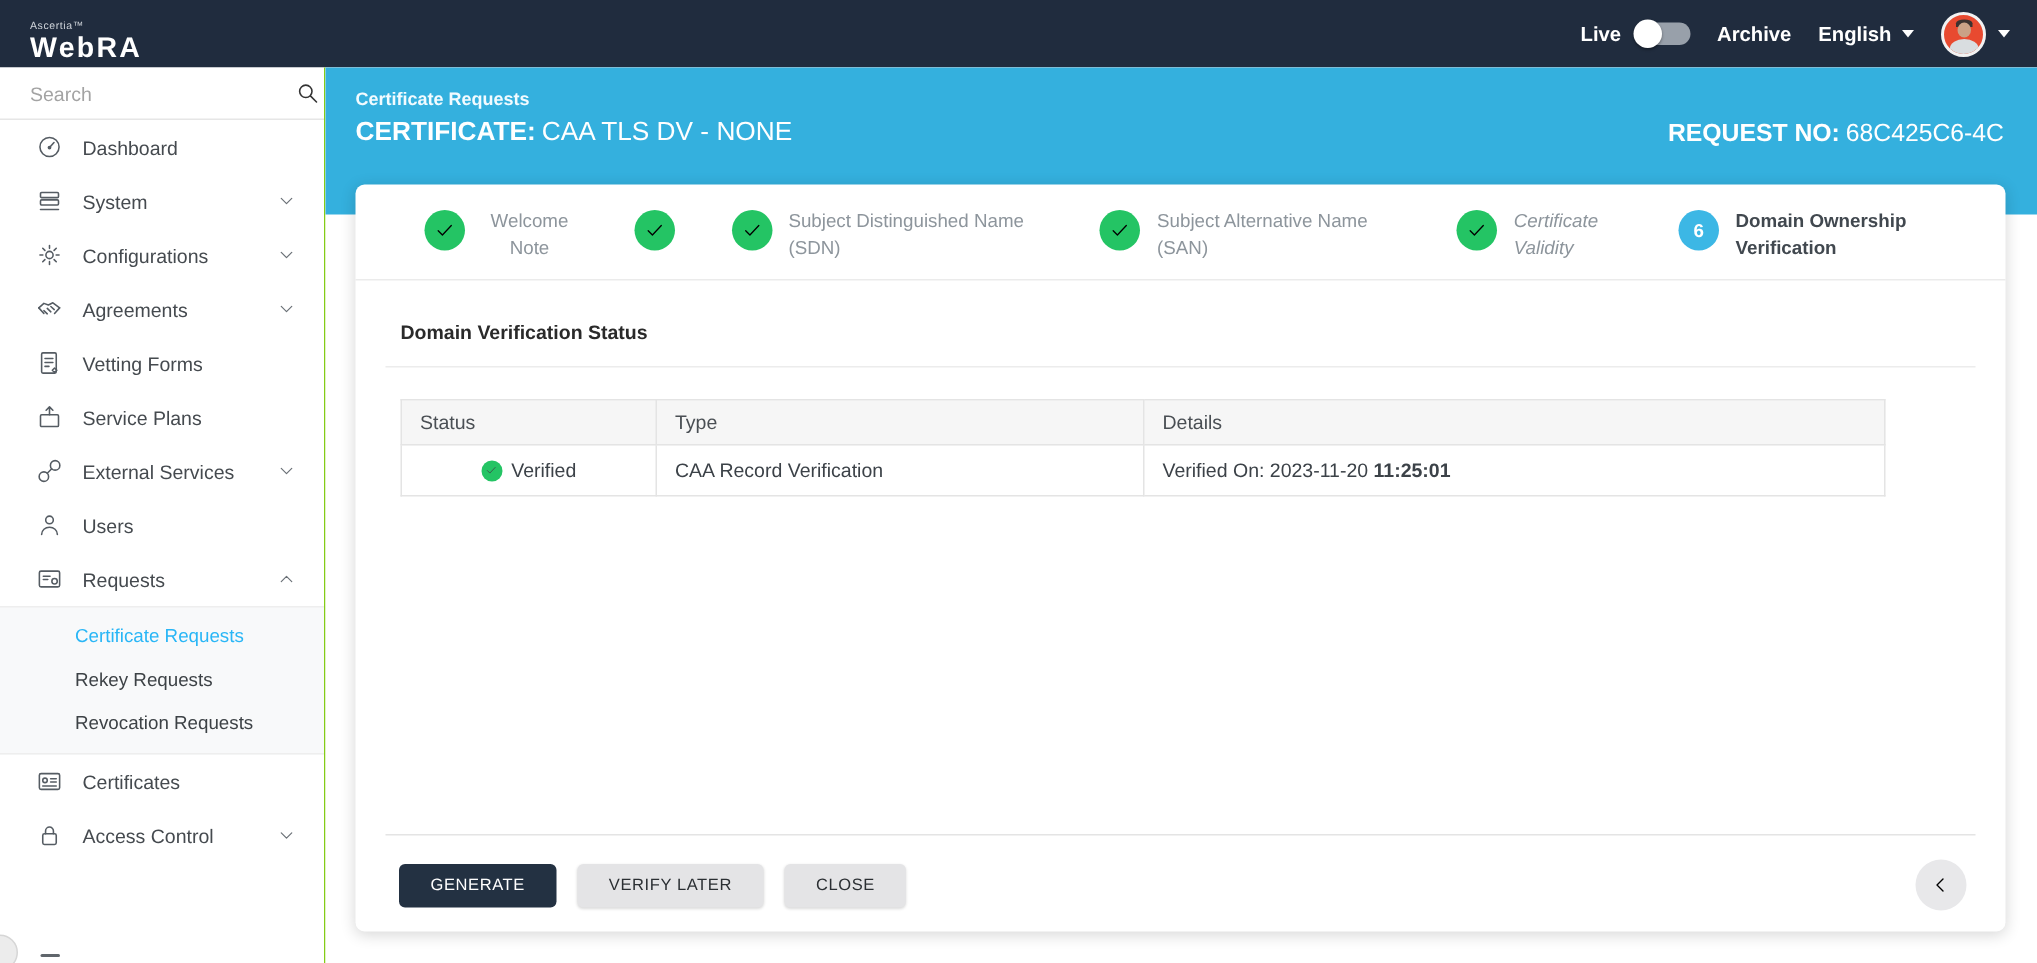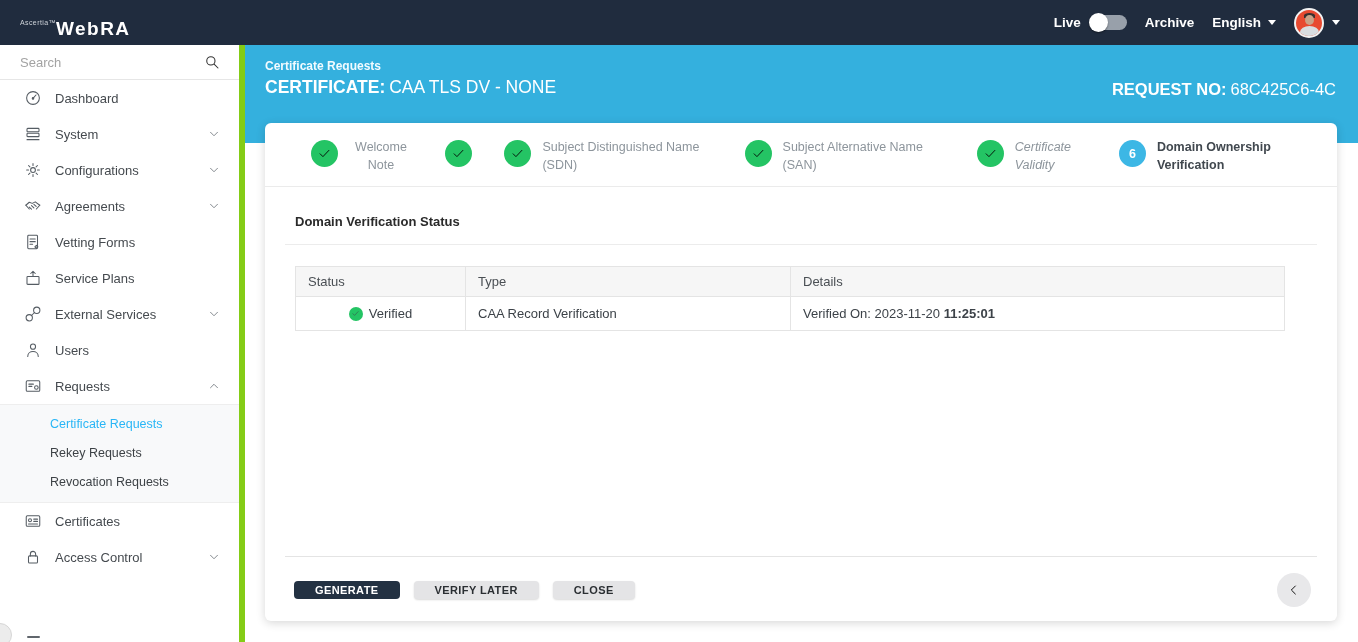--- a/index.html
+++ b/index.html
@@ -1,39 +1,39 @@
 <!DOCTYPE html>
 <html><head>
 <meta charset="utf-8">
 <style>
   * { margin:0; padding:0; box-sizing:border-box; }
   html,body { width:1358px; height:642px; overflow:hidden; font-family:"Liberation Sans", sans-serif; background:#fff; }
 
   
   .topbar { height:45px; background:#202c3e; display:flex; align-items:center; justify-content:space-between; padding:0 18px 0 20px; }
-  .brand { display:flex; flex-direction:row; line-height:1; cursor:pointer;margin-top:11px; }
+  .brand { display:flex; flex-direction:column; line-height:1; cursor:pointer;margin-top:11px; }
   .brand-company { color:#cfd4da; font-size:7px; letter-spacing:.4px; margin-bottom:2px; }
   .brand-product { color:#fff; font-size:19px; font-weight:600; letter-spacing:1.5px; }
   .topbar-right { display:flex; align-items:center; gap:18px; }
   .tb-label { color:#fff; font-size:13.5px; font-weight:600; }
   .toggle { width:36px; height:15px; background:#98a0aa; border-radius:8px; position:relative; margin-left:-8px; cursor:pointer; }
   .toggle-knob { position:absolute; left:-2px; top:-2px; width:19px; height:19px; border-radius:50%; background:#fff; box-shadow:0 1px 2px rgba(0,0,0,.4); }
   .lang { display:flex; align-items:center; gap:7px; cursor:pointer; }
   .caret-down { width:0; height:0; border-left:4.5px solid transparent; border-right:4.5px solid transparent; border-top:5.5px solid #fff; }
   .avatar-wrap { display:flex; align-items:center; gap:8px; cursor:pointer; }
   .avatar { width:30px; height:30px; border-radius:50%; background:#e84a30; border:2px solid #f2f2f2; position:relative; overflow:hidden; }
   .avatar-head { position:absolute; left:9px; top:5px; width:9px; height:10px; border-radius:50%; background:#caa287; }
   .avatar-hair { position:absolute; left:8px; top:3px; width:11px; height:5px; border-radius:50% 50% 0 0; background:#3b3230; }
   .avatar-body { position:absolute; left:4px; top:16px; width:19px; height:12px; border-radius:50% 50% 0 0; background:#d9dde0; }
 
   
   .layout { display:flex; height:597px; }
 
   
-  .sidebar { width:245px; background:#fff; border-right:6px solid #84cc16; position:relative; flex:none; }
+  .sidebar { width:217px; background:#fff; border-right:1px solid #84cc16; position:relative; flex:none; }
   .search-row { height:35px; display:flex; align-items:center; padding:0 18px 0 20px; border-bottom:1px solid #e6e6e6; }
   .search-input { flex:1; border:none; outline:none; font-size:13px; color:#444; font-family:"Liberation Sans",sans-serif; }
   .search-input::placeholder { color:#a3a3a3; }
   .nav-item { height:36px; display:flex; align-items:center; padding:0 18px 0 24px; cursor:pointer; color:#454a4f; }
   .nav-icon { width:18px; height:18px; margin-right:13px; color:#555c63; flex:none; }
   .nav-icon svg { width:18px; height:18px; display:block; }
   .nav-label { font-size:13px; flex:1; }
   .nav-chevron { color:#6b7177; width:14px; height:14px; }
   .nav-chevron svg { width:14px; height:14px; display:block; }
   .submenu { background:#f8f9fa; border-top:1px solid #eeeeee; border-bottom:1px solid #eeeeee; padding:4px 0 6px 0; }
@@ -79,21 +79,21 @@
   th.col-status, td.cell-status { width:170px; text-align:right; }
   th.col-type, td.cell-type { width:325px; }
   .status-cell-inner { display:flex; align-items:center; justify-content:center; gap:6px; }
   .mini-check { width:14px; height:14px; border-radius:50%; background:#24c464; display:flex; align-items:center; justify-content:center; flex:none; }
   .mini-check svg { width:9px; height:9px; }
   .details-time { font-weight:700; }
 
   .card-footer { margin-top:auto; }
   .footer-line { border-top:1px solid #e4e4e4; margin:0 20px; }
   .actions { display:flex; align-items:center; padding:16px 26px 14px 29px; gap:14px; }
-  .btn { border:none; border-radius:4px; font-family:"Liberation Sans",sans-serif; font-size:11px; font-weight:700; letter-spacing:.4px; padding:0 21px; height:18px; cursor:pointer; }
+  .btn { border:none; border-radius:4px; font-family:"Liberation Sans",sans-serif; font-size:11px; font-weight:400; letter-spacing:.4px; padding:0 21px; height:29px; cursor:pointer; }
   .btn-primary { background:#233142; color:#fff; }
   .btn-light { background:#e4e4e6; color:#2b2f33; box-shadow:0 1px 2px rgba(0,0,0,.15); }
   .back-fab { margin-left:auto; width:34px; height:34px; border-radius:50%; background:#e8e8ea; border:none; display:flex; align-items:center; justify-content:center; cursor:pointer; }
   .back-fab svg { width:16px; height:16px; }
 
   svg.stroke { fill:none; stroke:currentColor; stroke-width:1.4; stroke-linecap:round; stroke-linejoin:round; }
 </style>
 </head>
 <body>
 

